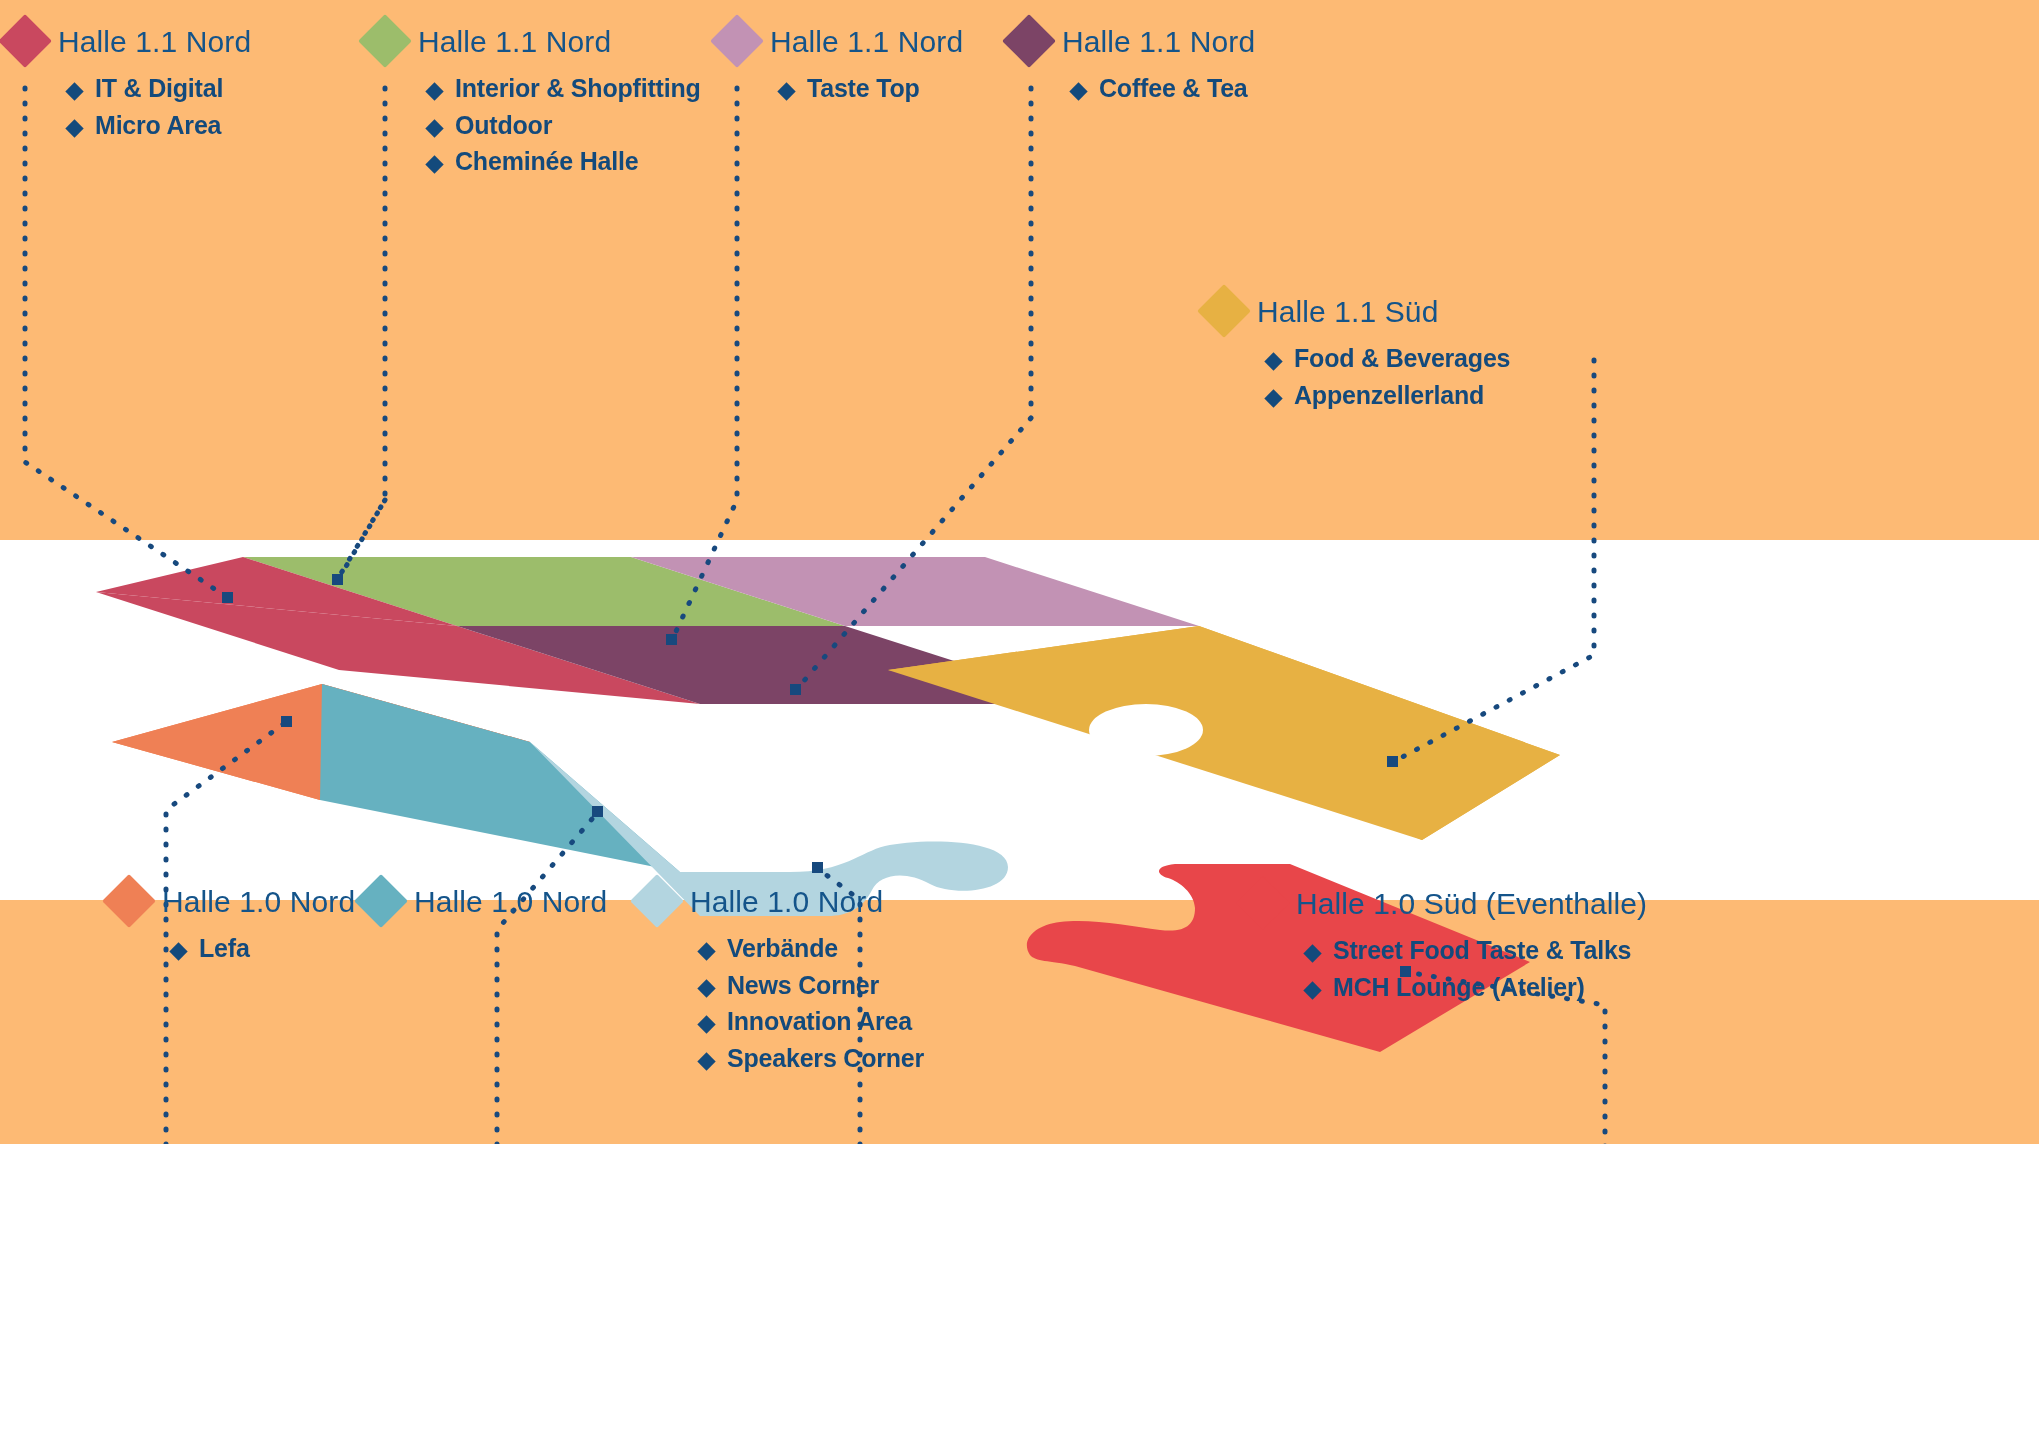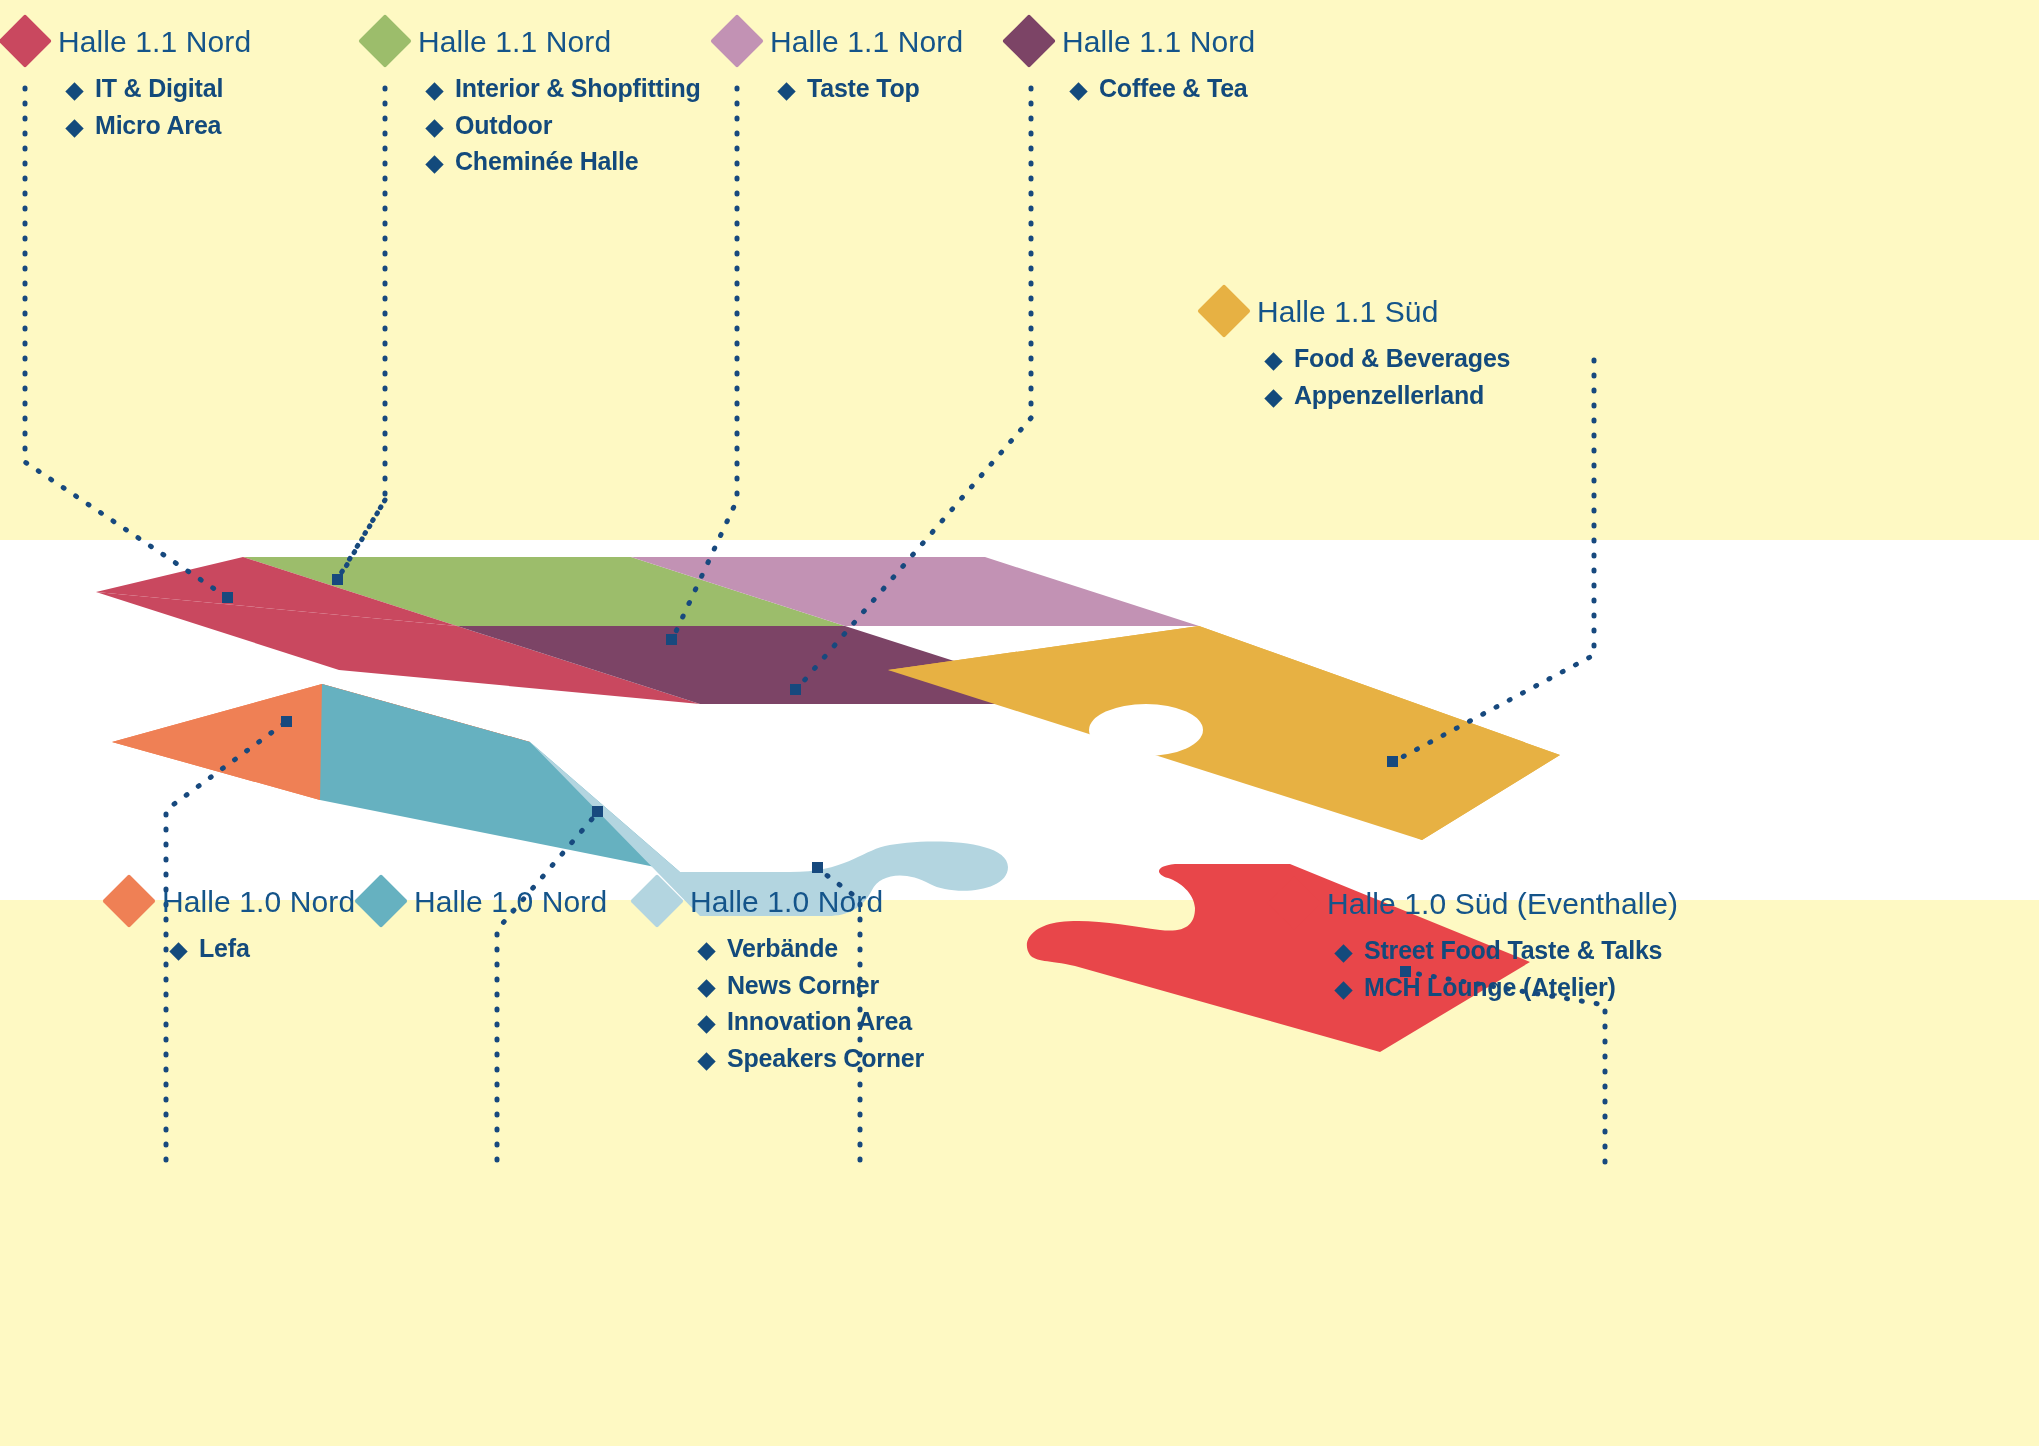--- a/index.html
+++ b/index.html
@@ -8,23 +8,23 @@
     padding: 0;
     background: #ffffff;
   }
   body {
     font-family: "Liberation Sans", sans-serif;
     color: #14548a;
   }
   #stage {
     position: relative;
     width: 2039px;
-    height: 1446px;
+    height: 1144px;
     overflow: hidden;
-    background: #fef9c3;
+    background: #fdba74;
   }
   #map-svg {
     position: absolute;
     left: 0;
     top: 0;
     width: 2039px;
     height: 1446px;
   }
   
   .legend-group {
@@ -80,21 +80,21 @@
   }
   
   #g-red-11    { left: 6px;    top: 22px;  }
   #g-green-11  { left: 366px;  top: 22px;  }
   #g-pink-11   { left: 718px;  top: 22px;  }
   #g-plum-11   { left: 1010px; top: 22px;  }
   #g-yellow-11 { left: 1205px; top: 292px; }
   #g-orange-10 { left: 110px;  top: 882px; }
   #g-teal-10   { left: 362px;  top: 882px; }
   #g-ltblue-10 { left: 638px;  top: 882px; }
-  #g-red-10    { left: 1275px; top: 884px; }
+  #g-red-10    { left: 1244px; top: 884px; }
 
   #g-pink-11 .legend-items,
   #g-plum-11 .legend-items,
   #g-yellow-11 .legend-items,
   #g-orange-10 .legend-items,
   #g-teal-10 .legend-items,
   #g-ltblue-10 .legend-items,
   #g-red-10 .legend-items { padding-left: 62px; }
 </style>
 </head>

